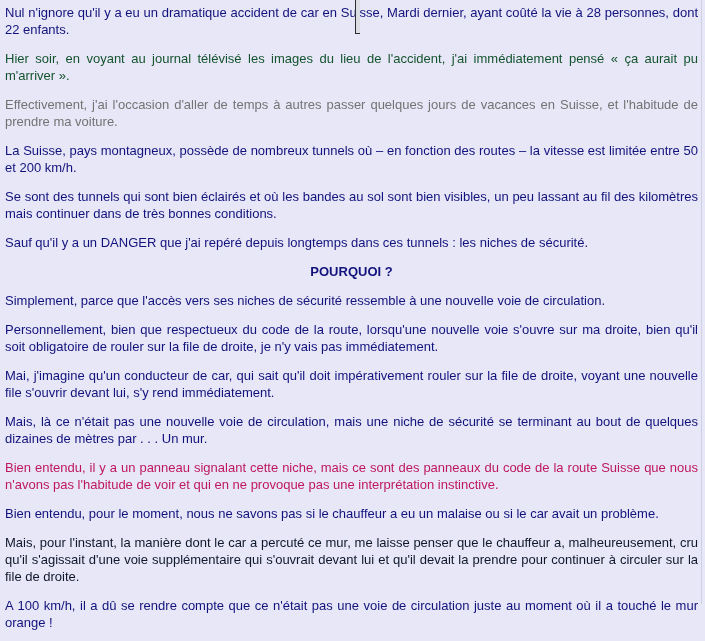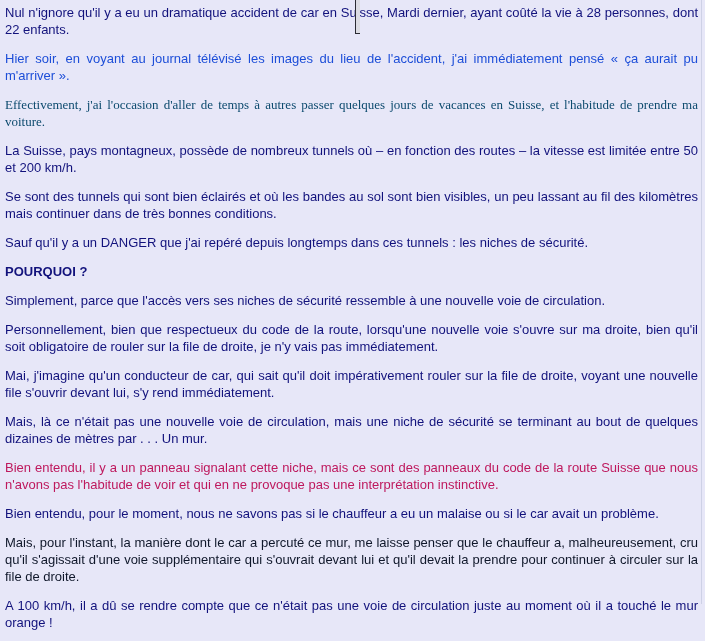--- a/index.html
+++ b/index.html
@@ -22,21 +22,21 @@
   p.para {
     margin: 0 0 12px 0;
     font-family: "Liberation Sans", sans-serif;
     font-size: 13px;
     line-height: 17px;
     color: #12127c;
     text-align: justify;
   }
   p.para.bold {
     font-weight: 700;
-    text-align: left;
+    text-align: center;
   }
   
   .caret {
     position: absolute;
     left: 354px;
     top: 0;
     width: 7px;
     height: 35px;
     pointer-events: none;
   }
@@ -67,22 +67,22 @@
     height: 604px;
     background: #ced1e6;
     pointer-events: none;
   }
 </style>
 </head>
 <body style="background: rgb(231, 231, 248);">
 
 <div class="text-area">
     <p class="para" style="color: rgb(18, 18, 124);">Nul n'ignore qu'il y a eu un dramatique accident de car en Suisse, Mardi dernier, ayant coûté la vie à 28 personnes, dont 22 enfants.</p>
-    <p class="para" style="color: #1d4ed8;">Hier soir, en voyant au journal télévisé les images du lieu de l'accident, j'ai immédiatement pensé « ça aurait pu m'arriver ».</p>
-    <p class="para" style="color: #0c4a6e; font-family: Liberation Serif, serif;">Effectivement, j'ai l'occasion d'aller de temps à autres passer quelques jours de vacances en Suisse, et l'habitude de prendre ma voiture.</p>
+    <p class="para" style="color: #14532d;">Hier soir, en voyant au journal télévisé les images du lieu de l'accident, j'ai immédiatement pensé « ça aurait pu m'arriver ».</p>
+    <p class="para" style="color: #737373;">Effectivement, j'ai l'occasion d'aller de temps à autres passer quelques jours de vacances en Suisse, et l'habitude de prendre ma voiture.</p>
     <p class="para" style="color: rgb(18, 18, 124);">La Suisse, pays montagneux, possède de nombreux tunnels où – en fonction des routes – la vitesse est limitée entre 50 et 200 km/h.</p>
     <p class="para" style="color: rgb(18, 18, 124);">Se sont des tunnels qui sont bien éclairés et où les bandes au sol sont bien visibles, un peu lassant au fil des kilomètres mais continuer dans de très bonnes conditions.</p>
     <p class="para" style="color: rgb(18, 18, 124);">Sauf qu'il y a un DANGER que j'ai repéré depuis longtemps dans ces tunnels : les niches de sécurité.</p>
     <p class="para bold" style="color: rgb(18, 18, 124);">POURQUOI ?</p>
     <p class="para" style="color: rgb(18, 18, 124);">Simplement, parce que l'accès vers ses niches de sécurité ressemble à une nouvelle voie de circulation.</p>
     <p class="para" style="color: rgb(18, 18, 124);">Personnellement, bien que respectueux du code de la route, lorsqu'une nouvelle voie s'ouvre sur ma droite, bien qu'il soit obligatoire de rouler sur la file de droite, je n'y vais pas immédiatement.</p>
     <p class="para" style="color: rgb(18, 18, 124);">Mai, j'imagine qu'un conducteur de car, qui sait qu'il doit impérativement rouler sur la file de droite, voyant une nouvelle file s'ouvrir devant lui, s'y rend immédiatement.</p>
     <p class="para" style="color: rgb(18, 18, 124);">Mais, là ce n'était pas une nouvelle voie de circulation, mais une niche de sécurité se terminant au bout de quelques dizaines de mètres par . . . Un mur.</p>
     <p class="para" style="color: #be185d;">Bien entendu, il y a un panneau signalant cette niche, mais ce sont des panneaux du code de la route Suisse que nous n'avons pas l'habitude de voir et qui en ne provoque pas une interprétation instinctive.</p>
     <p class="para" style="color: rgb(18, 18, 124);">Bien entendu, pour le moment, nous ne savons pas si le chauffeur a eu un malaise ou si le car avait un problème.</p>

